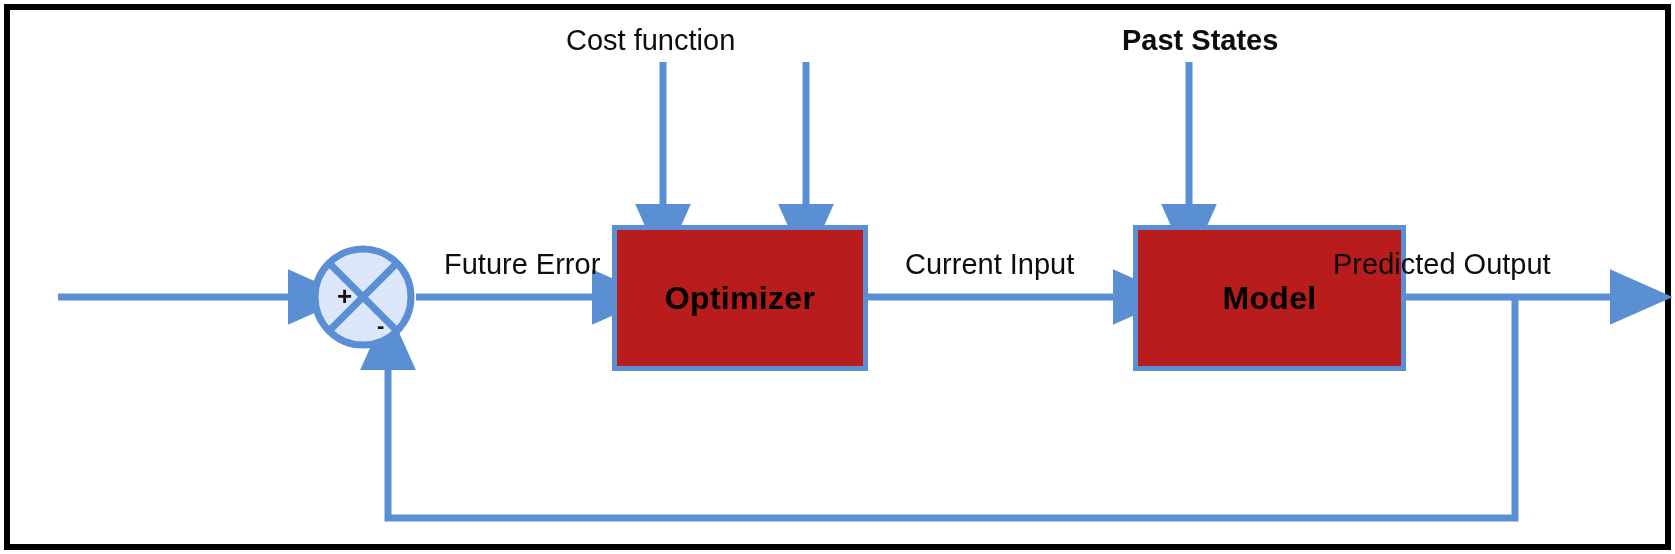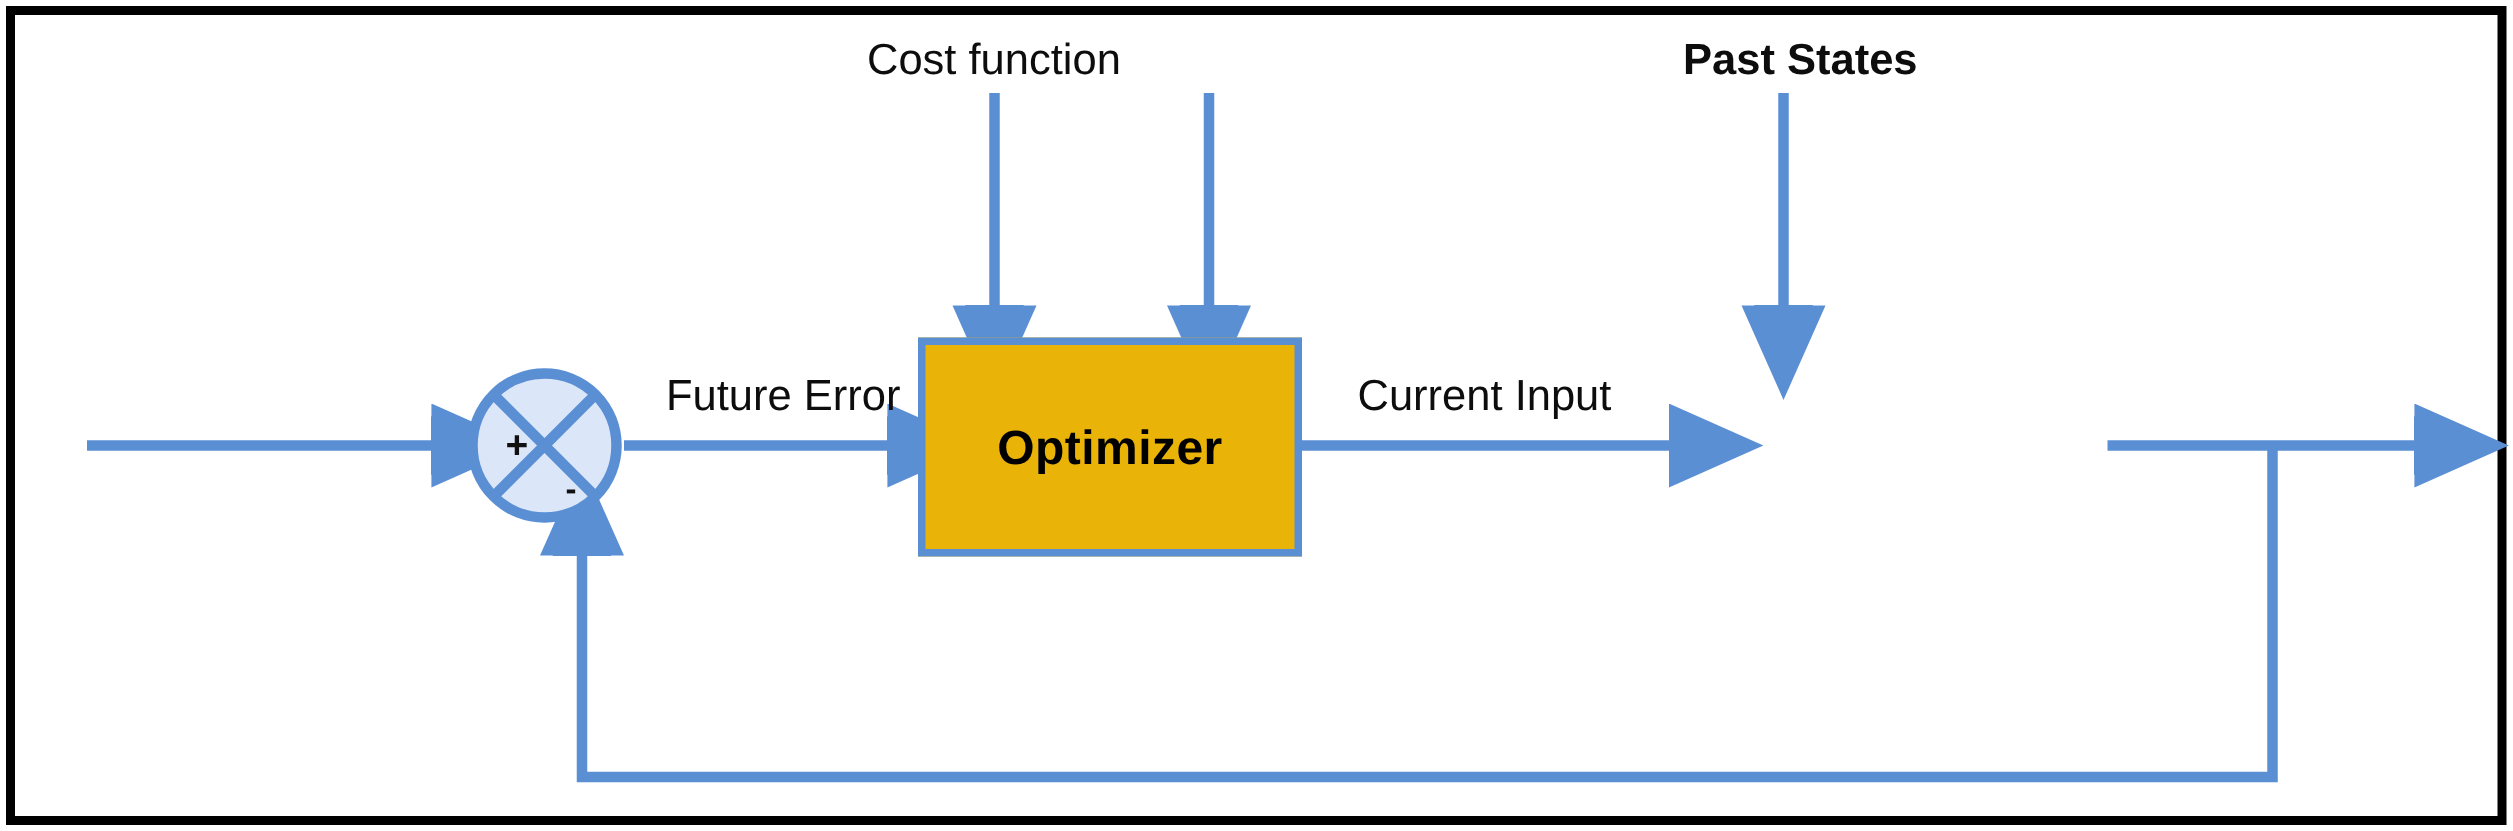--- a/index.html
+++ b/index.html
@@ -16,21 +16,21 @@
   .frame{
     position:absolute;left:4px;top:4px;width:1667px;height:546px;
     border:6px solid #000000;box-sizing:border-box;
     background:transparent;pointer-events:none;
   }
   svg.wires{position:absolute;left:0;top:0;width:1675px;height:554px;}
 
   
   .block{
     position:absolute;box-sizing:border-box;
-    background:#eab308;border:5px solid #5b8fd4;
+    background:#b91c1c;border:5px solid #5b8fd4;
     display:flex;align-items:center;justify-content:center;
   }
   .block-label{
     font-weight:bold;font-size:32px;color:#000000;letter-spacing:.3px;
     font-family:"Liberation Sans", sans-serif;
   }
   #optimizer-block{left:612px;top:225px;width:256px;height:146px;}
   #model-block{left:1133px;top:225px;width:273px;height:146px;}
 
   
@@ -40,21 +40,21 @@
     font-family:"Liberation Sans", sans-serif;line-height:1;
   }
   #sum-plus{left:337px;top:283px;}
   #sum-minus{left:377px;top:315px;font-size:22px;}
 
   
   .lbl{
     position:absolute;font-size:29px;color:#0d0d0d;white-space:nowrap;
     font-family:"Liberation Sans", sans-serif;font-weight:400;
   }
-  #lbl-cost-function{left:566px;top:24px;margin-left:12px;}
+  #lbl-cost-function{left:566px;top:24px;}
   #lbl-constrains{left:747px;top:24px;}
   #lbl-past-states{left:1122px;top:24px;font-weight:bold;}
   #lbl-reference-trajectory{left:30px;top:248px;}
   #lbl-future-error{left:420px;top:248px;margin-left:24px;}
   #lbl-current-input{left:874px;top:248px;margin-left:31px;}
   #lbl-predicted-output{left:1333px;top:248px;}
 </style>
 </head>
 <body>
 
@@ -110,25 +110,29 @@
     <line x1="19" y1="19" x2="87" y2="87" stroke="#5b8fd4" stroke-width="7"></line>
     <line x1="87" y1="19" x2="19" y2="87" stroke="#5b8fd4" stroke-width="7"></line>
   </svg>
   <span class="sign" id="sum-plus">+</span>
   <span class="sign" id="sum-minus">-</span>
 
   <div class="block" id="optimizer-block">
     <span class="block-label">Optimizer</span>
   </div>
 
+  <div class="block" id="model-block">
+    <span class="block-label">Model</span>
+  </div>
 
   <span class="lbl" id="lbl-cost-function">Cost function</span>
 
 
   <span class="lbl" id="lbl-past-states">Past States</span>
 
 
   <span class="lbl" id="lbl-future-error">Future Error</span>
 
   <span class="lbl" id="lbl-current-input">Current Input</span>
 
+  <span class="lbl" id="lbl-predicted-output">Predicted Output</span>
 
 </div>
 
 </body></html>

